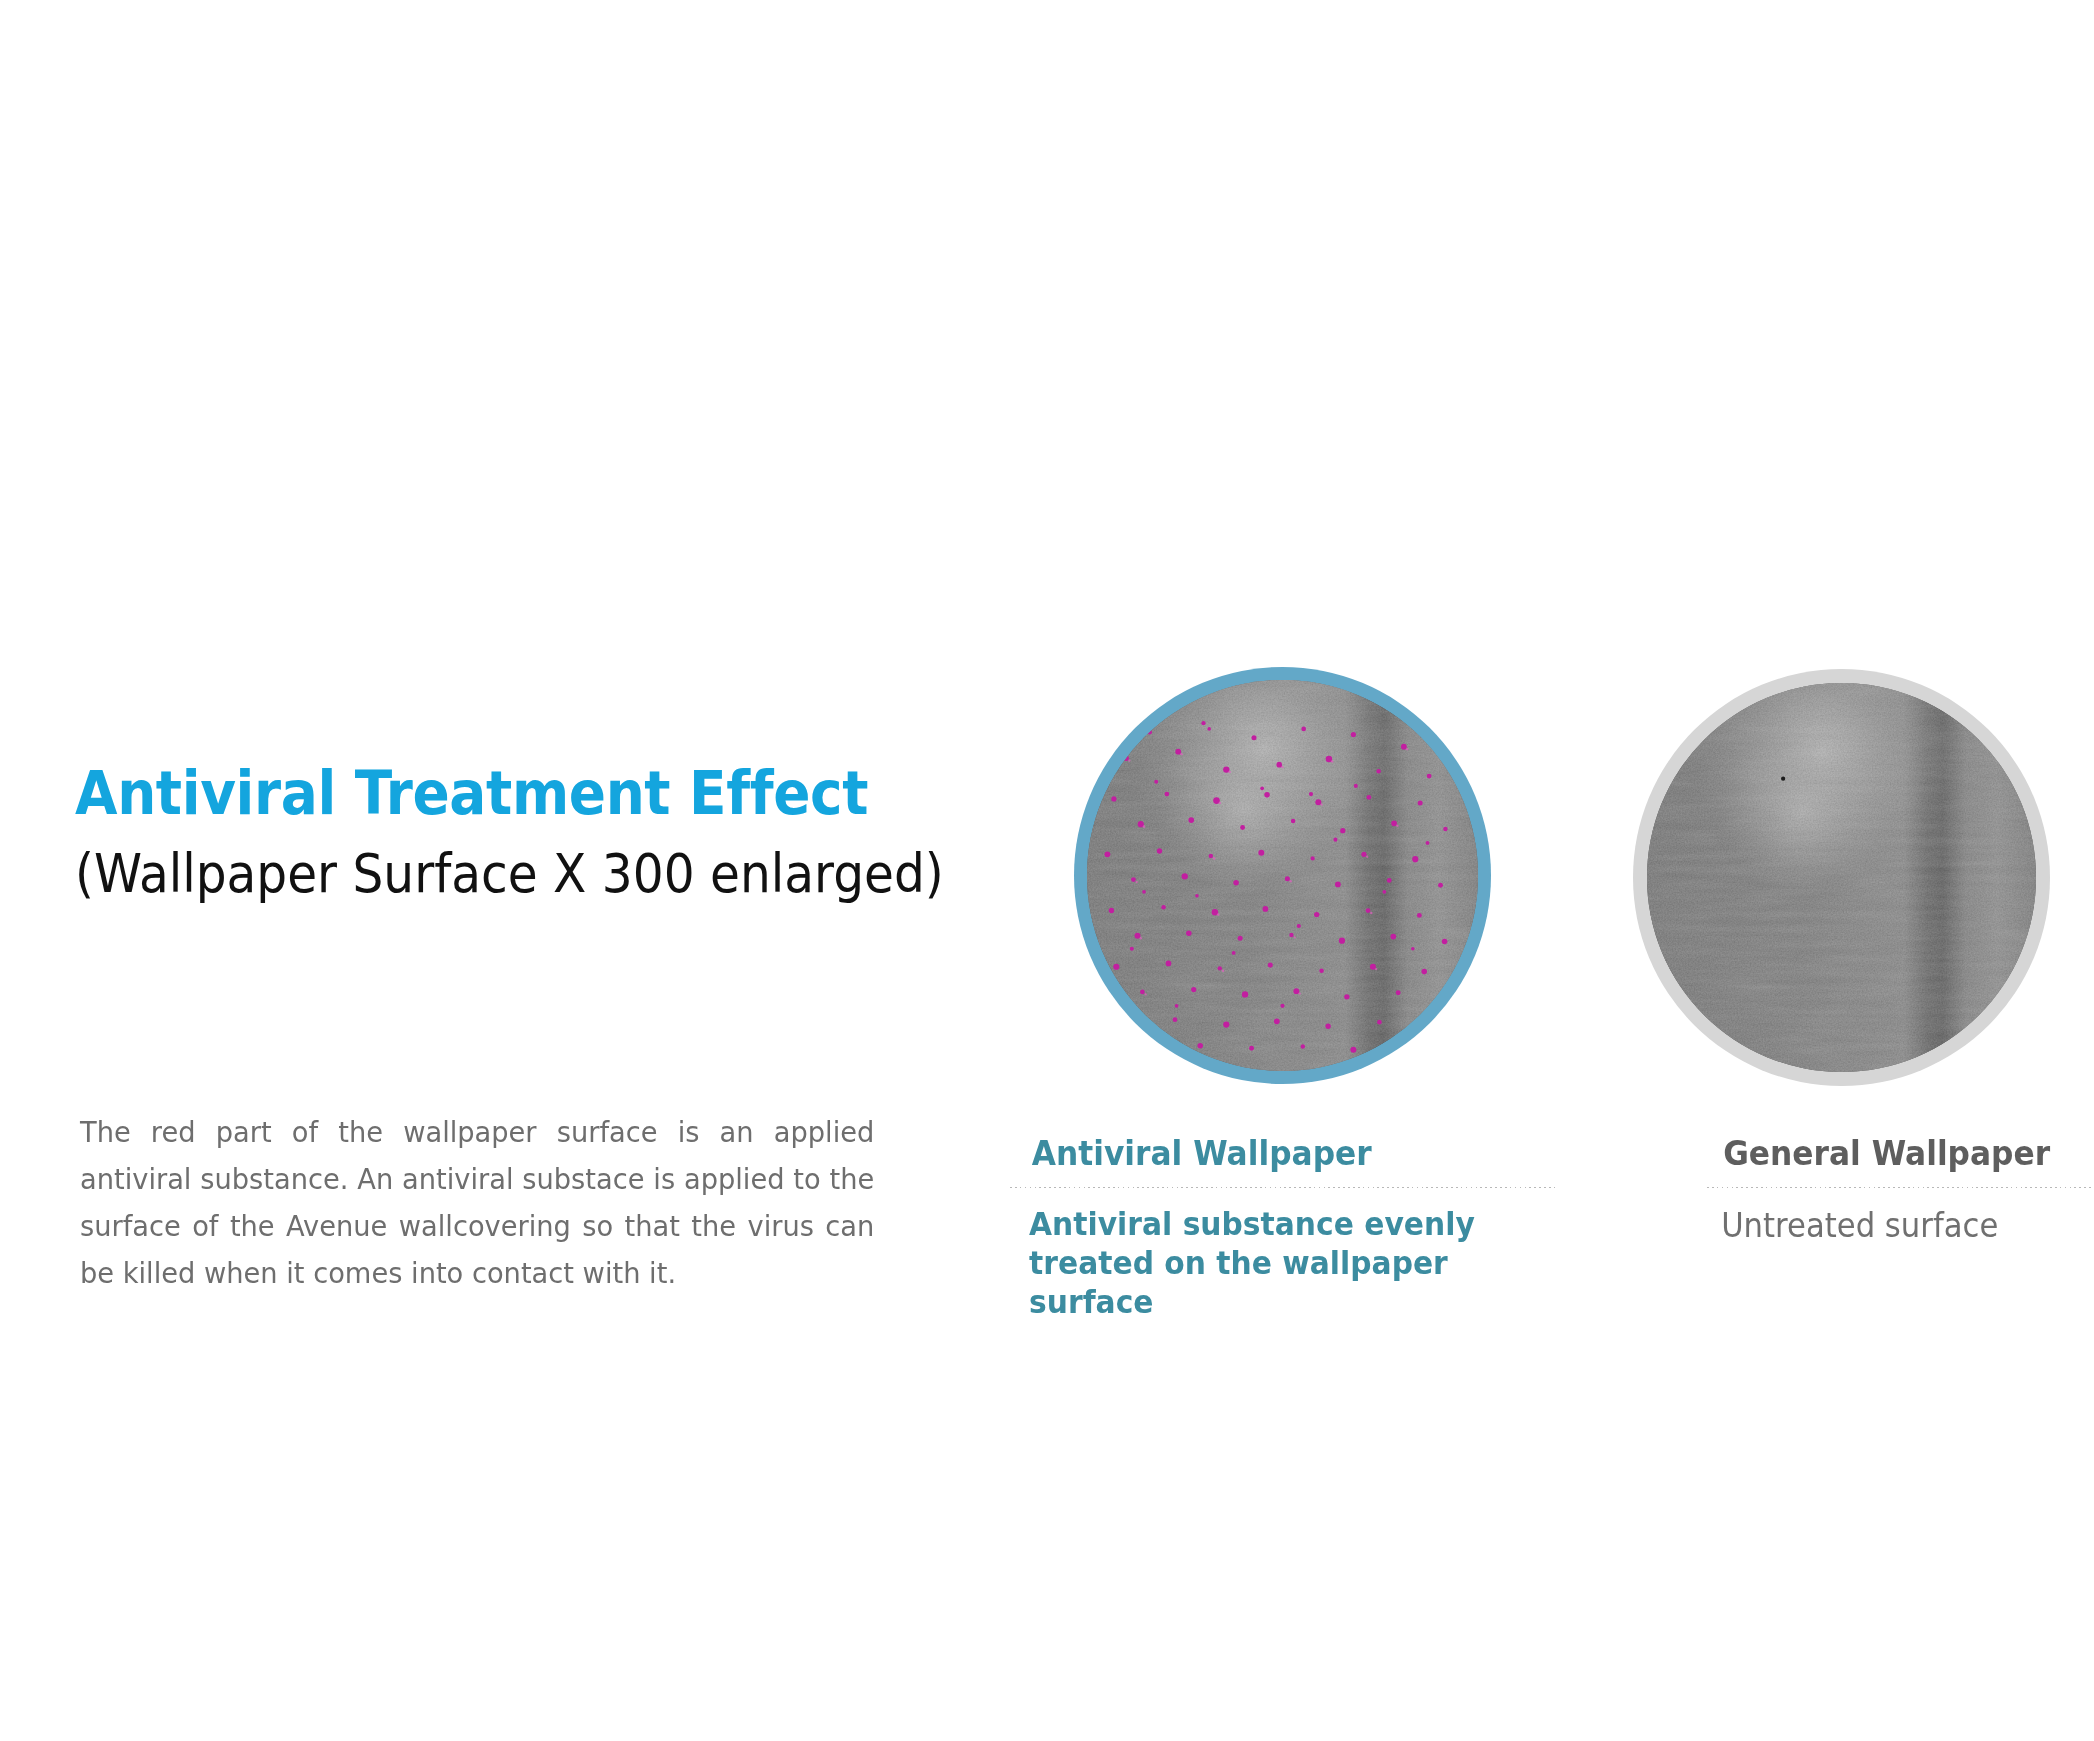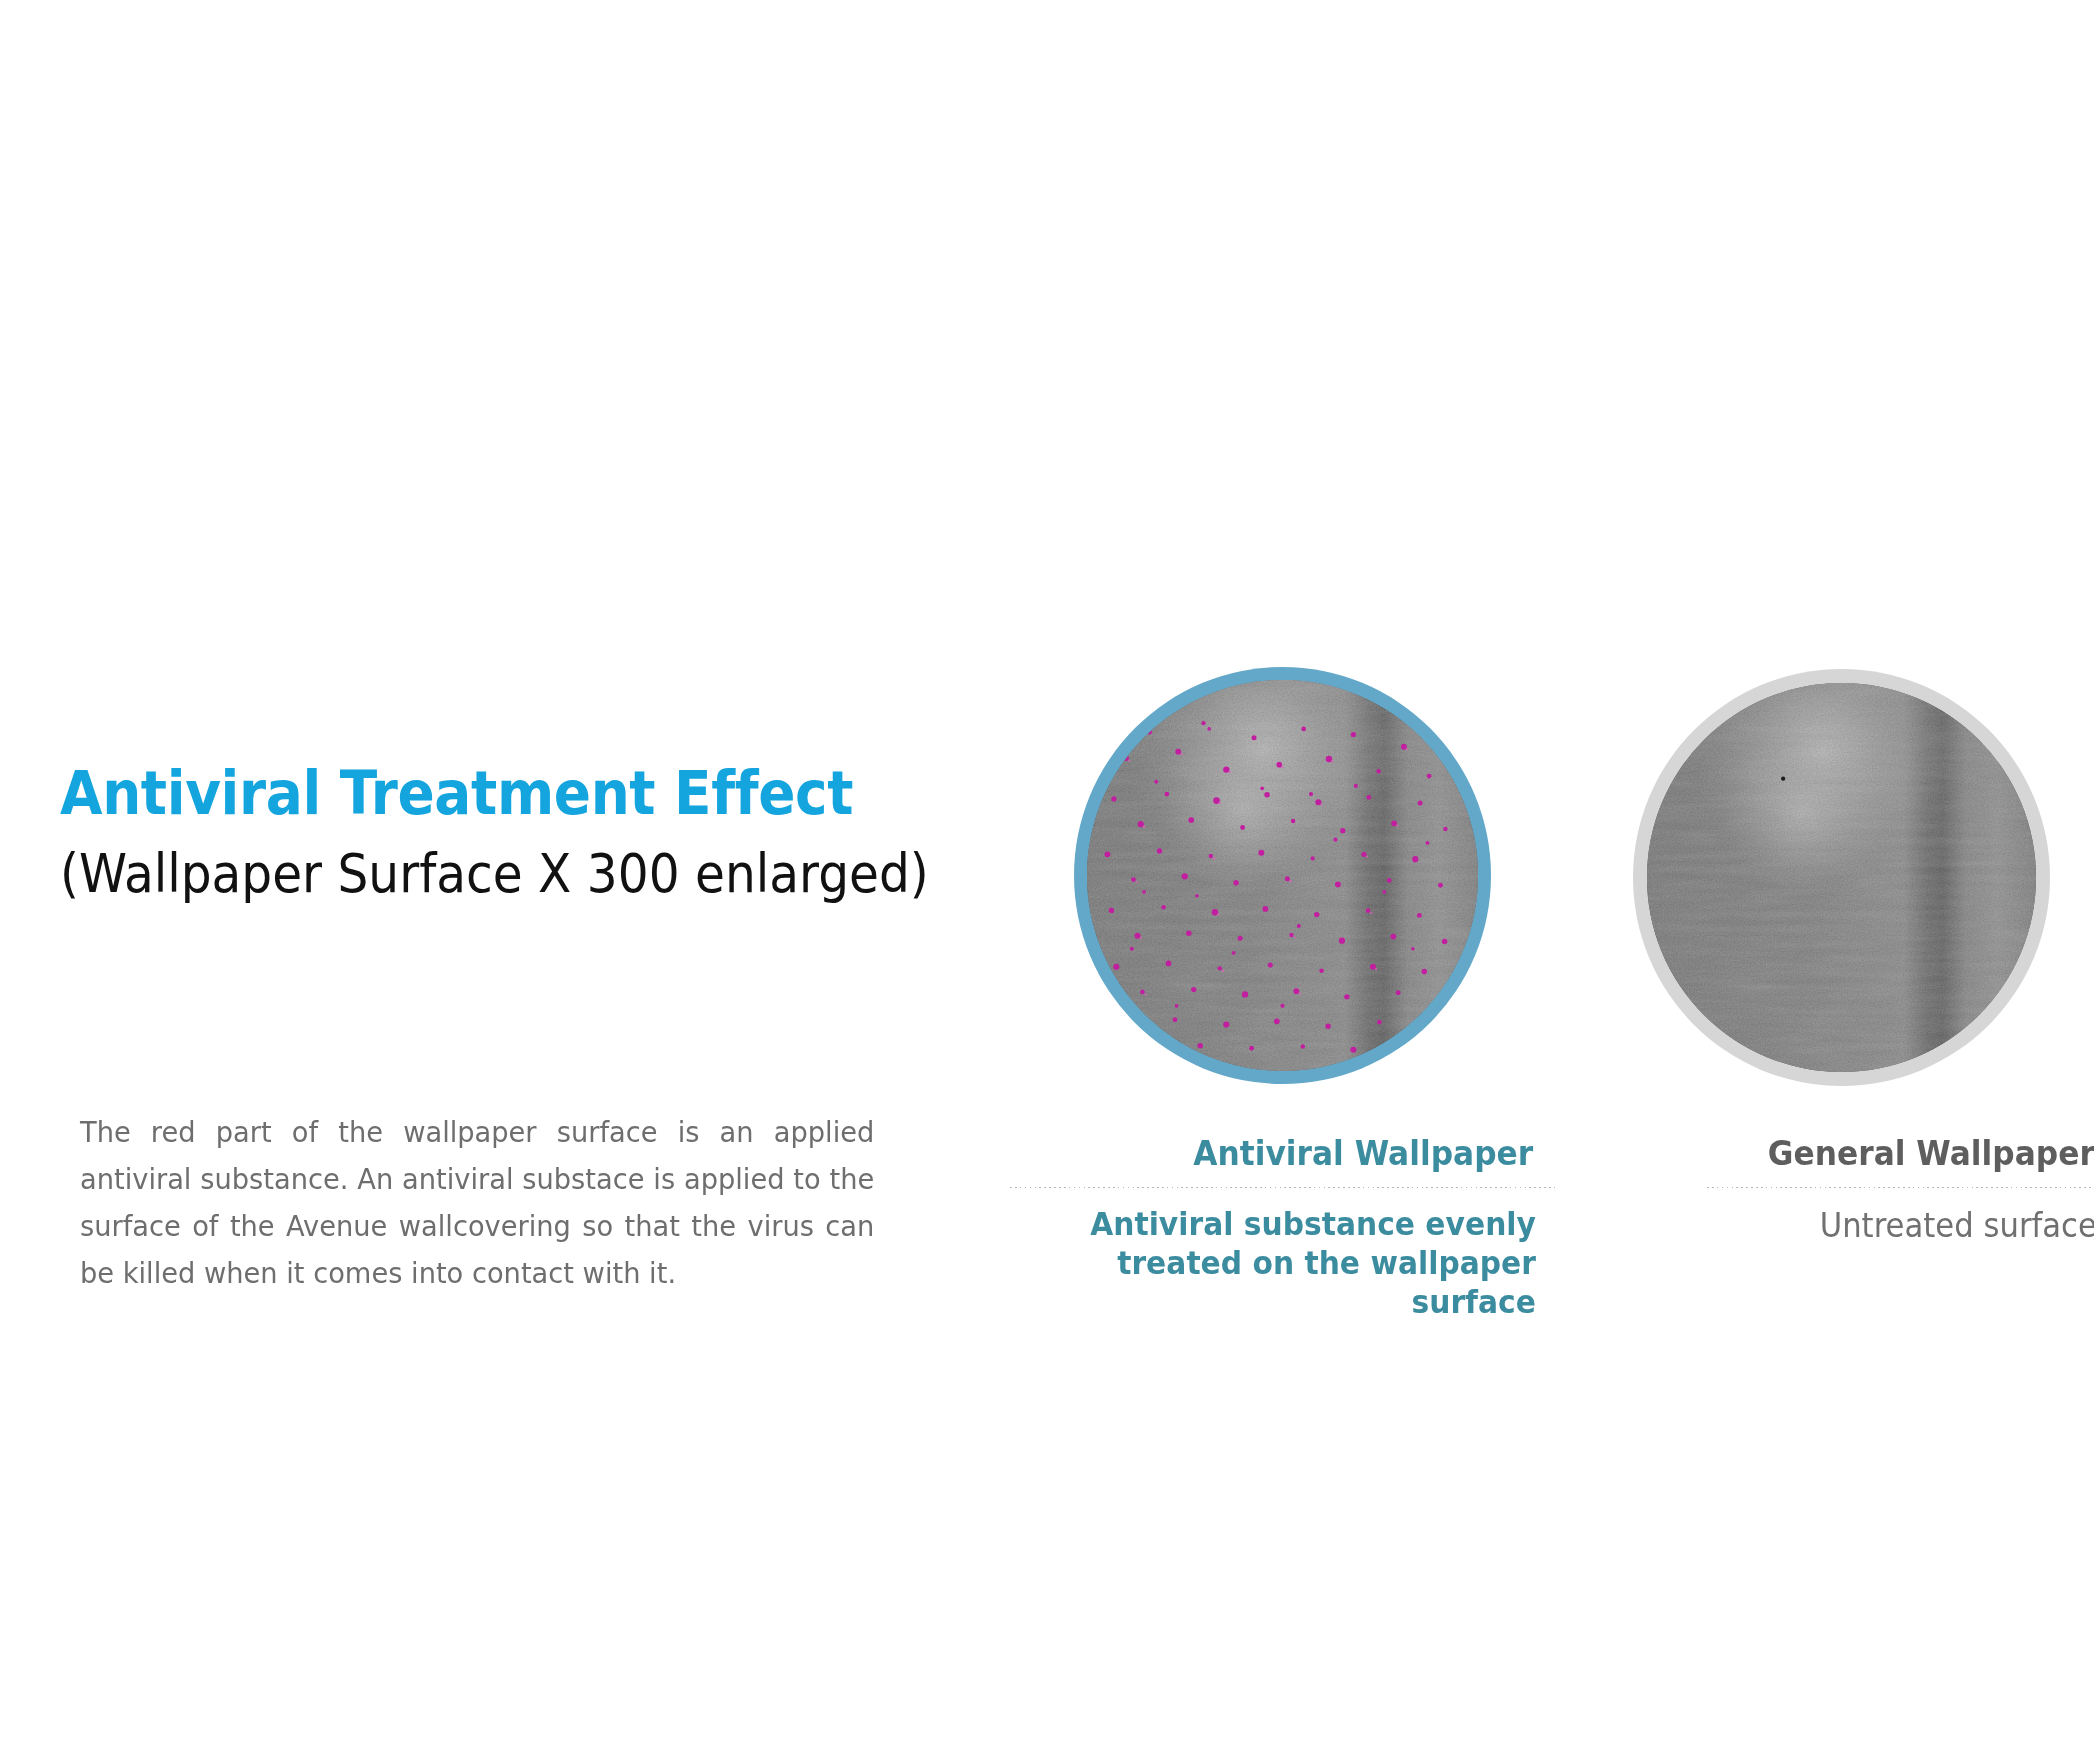--- a/index.html
+++ b/index.html
@@ -13,21 +13,21 @@
     height: 1741px;
     position: relative;
     overflow: hidden;
     font-family: "DejaVu Sans", "Liberation Sans", sans-serif;
     -webkit-font-smoothing: antialiased;
   }
 
   
   .text-col {
     position: absolute;
-    left: 60px;
+    left: 75px;
     top: 761px;
     width: 867px;
   }
 
   .headline {
     font-family: "DejaVu Sans", "Liberation Sans", sans-serif;
     font-weight: bold;
     font-size: 61px;
     line-height: 1.06;
     letter-spacing: -0.4px;
@@ -107,21 +107,21 @@
     position: absolute;
     left: 0; top: 0;
     width: 100%;
     height: 100%;
     display: block;
   }
 
   
   .caption-block {
     position: absolute;
-    text-align: right;
+    text-align: left;
   }
   .caption-antiviral { left: 1010px; top: 1134px; width: 545px; }
   .caption-general   { left: 1707px; top: 1134px; width: 404px; }
 
   .caption-title {
     font-family: "DejaVu Sans", "Liberation Sans", sans-serif;
     font-weight: bold;
     font-size: 34px;
     line-height: 1.12;
     margin: 0;

